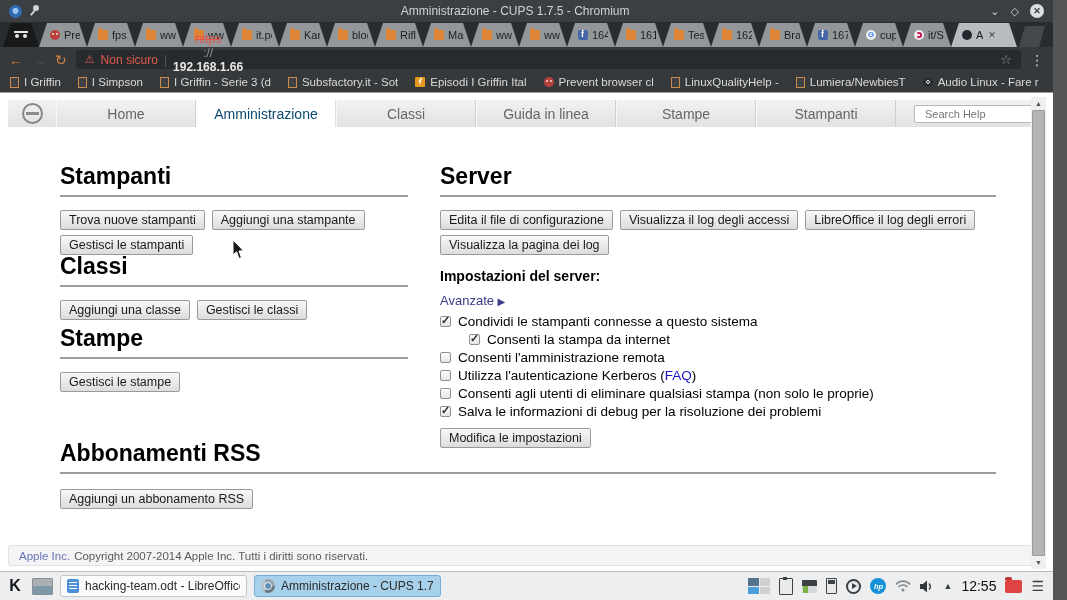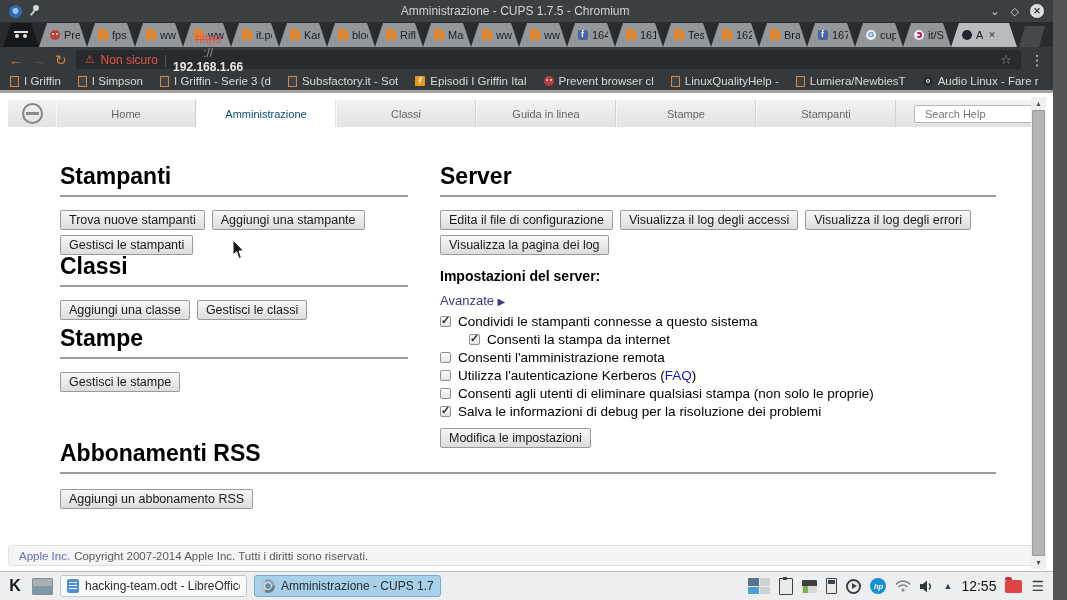--- a/index.html
+++ b/index.html
@@ -78,36 +78,36 @@
   .url{display:flex;align-items:center;flex-direction:column;}
   .url-scheme{color:#e2574b;text-decoration:line-through;}
   .url-sep2{color:#8f9396;}
   .url-host{color:#e9e7e4;font-weight:bold;}
   .url-path{color:#8f9396;}
   .url-star{margin-left:auto;color:#9b9fa2;font-size:13px;}
   .kebab{color:#d4d7d9;font-size:14px;}
 
   
   .bookmarksbar{position:absolute;top:72px;left:0;right:0;height:21px;background:#35393c;
-      border-bottom:3px solid #a3a3a3;display:flex;align-items:center;padding:0 10px;
+      border-bottom:1px solid #a3a3a3;display:flex;align-items:center;padding:0 10px;
       font-size:11.5px;color:#dcdad6;box-sizing:border-box;}
   .bm{display:flex;align-items:center;gap:5px;margin-right:17px;}
   .bm-label{white-space:nowrap;}
   .bm-overflow{margin-left:auto;color:#cfd3d5;font-size:12px;}
 
   
   .page{position:absolute;top:96px;left:0;right:0;bottom:29px;background:#fff;}
 
   
   .cupsnav{position:absolute;top:100px;left:8px;width:1028px;height:27px;
       background:linear-gradient(#f2f2f2,#e2e2e2);display:flex;align-items:stretch;}
   .cups-logo{width:48px;display:flex;align-items:center;justify-content:center;}
   .cups-logo-mark{width:21px;height:21px;border:2px solid #85888b;border-radius:50%;box-sizing:border-box;position:relative;}
   .cups-logo-mark::after{content:"";position:absolute;left:2px;right:2px;top:7px;height:3px;background:#8a8d90;}
-  .cnav-tab{width:140px;display:flex;align-items:center;justify-content:center;font-size:11px;color:#666;
+  .cnav-tab{width:140px;display:flex;align-items:center;justify-content:center;font-size:14px;color:#666;
       border-left:1px solid #f9f9f9;border-right:1px solid #cfcfcf;box-sizing:border-box;}
   .cnav-tab.active{background:#fff;color:#0c4a6e;border-right-color:#e0e0e0;}
   .help-search{margin-left:auto;margin-right:4px;align-self:center;width:118px;height:18px;
       border:1px solid #b9b9b9;border-radius:2px;font-size:11px;padding:0 10px;color:#9a9a9a;
       background:#fff;font-family:"Liberation Sans",sans-serif;box-sizing:border-box;}
 
   
   .sec{position:absolute;}
   .sec h1{margin:0;font-size:23px;font-weight:700;color:#000;line-height:1.2;}
   .rule{border-bottom:2px solid #9c9c9c;margin:4px 0 13px;}
@@ -393,21 +393,21 @@
       <button class="cbtn">Gestisci le stampe</button>
     </div>
   </div>
 
   <div class="sec" style="left:440px;top:163px;width:556px;">
     <h1>Server</h1>
     <div class="rule"></div>
     <div class="btnrow">
       <button class="cbtn">Edita il file di configurazione</button>
       <button class="cbtn">Visualizza il log degli accessi</button>
-      <button class="cbtn">Visualizza il log degli errori</button>
+      <button class="cbtn">LibreOffice il log degli errori</button>
     </div>
     <div class="btnrow">
       <button class="cbtn">Visualizza la pagina dei log</button>
     </div>
     <div class="settings-title">Impostazioni del server:</div>
     <div class="advanced"><span>Avanzate</span> <span class="arr">▶</span></div>
     <div class="cbrow">
       <span class="cb checked"></span>
       <span>Condividi le stampanti connesse a questo sistema</span>
     </div>

